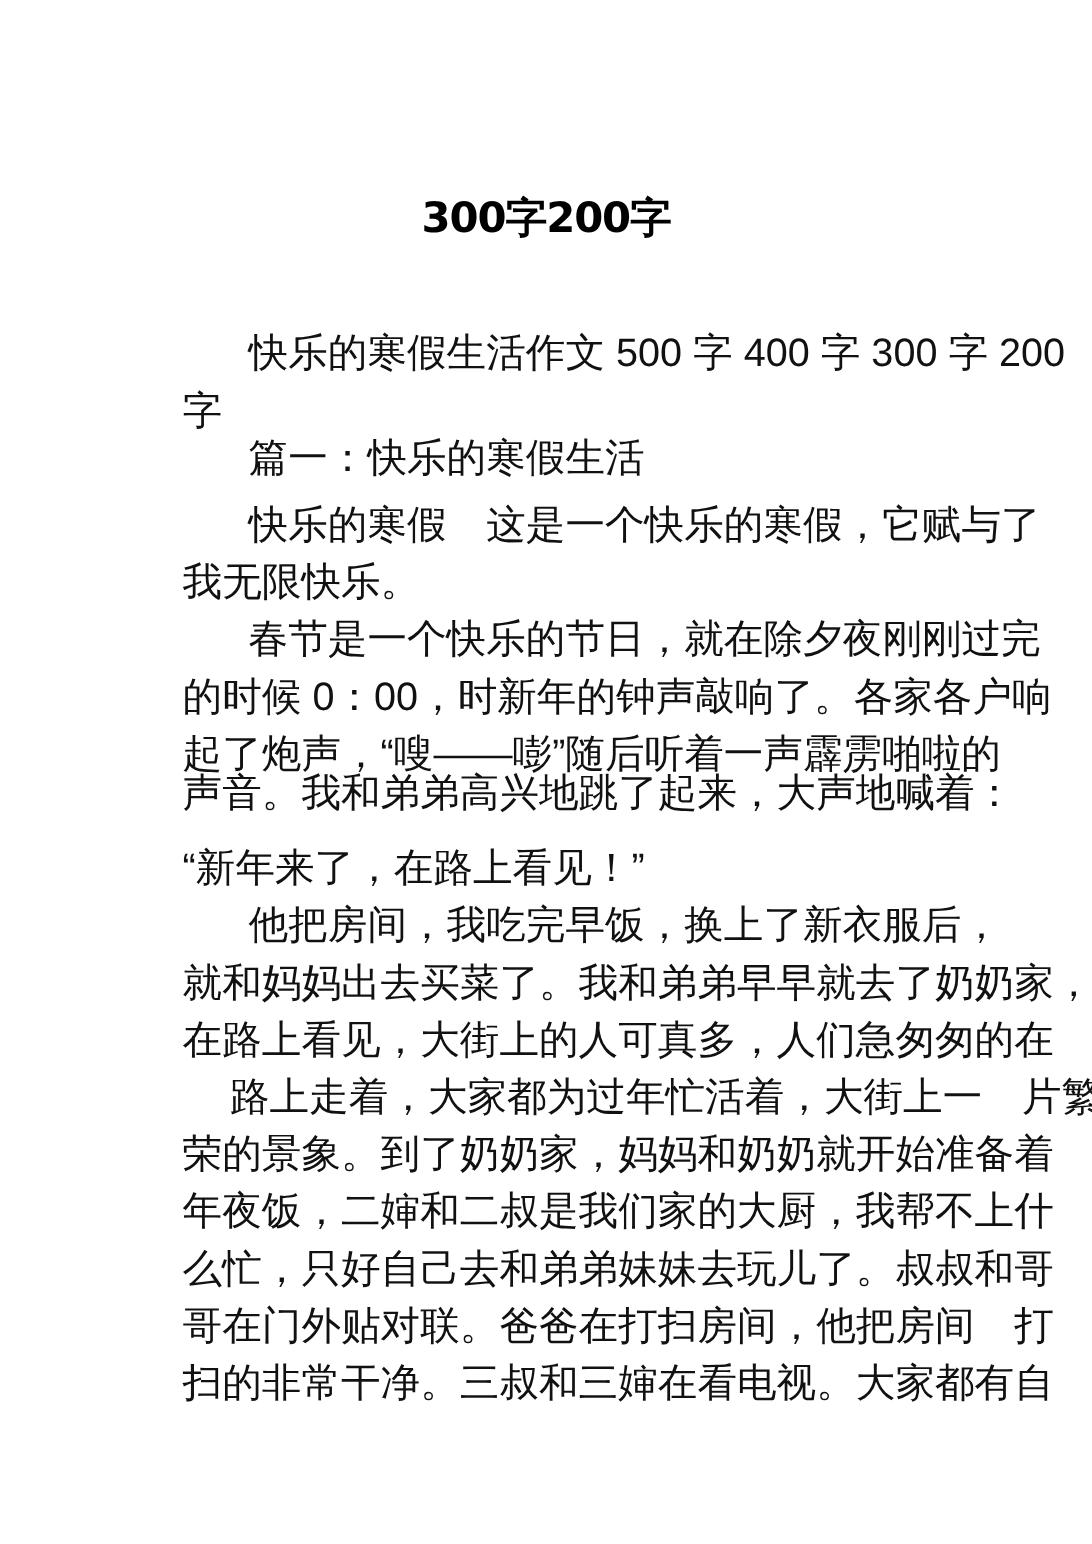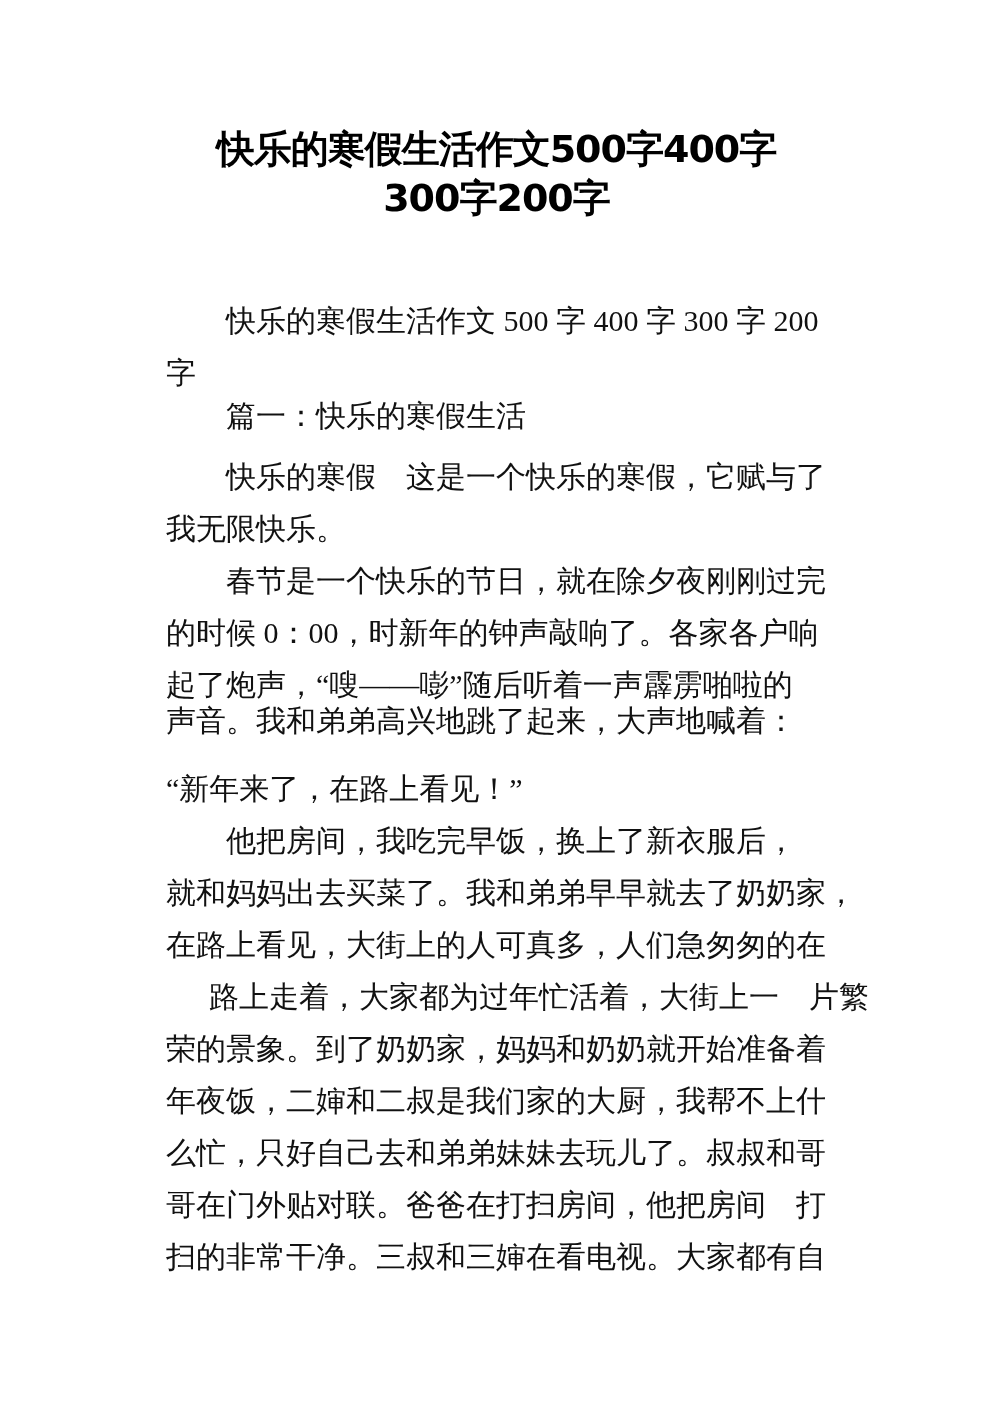--- a/index.html
+++ b/index.html
@@ -31,34 +31,33 @@
       font-size: 38px;
       line-height: 50px;
       color: #000000;
       letter-spacing: -1px;
     }
     .title.l1 { top: 124px; }
     .title.l2 { top: 173px; }
     .line {
       position: absolute;
       left: 166px;
-      font-family: Liberation Serif, serif;
-      font-size: 30px;
+      font-family: Liberation Sans, sans-serif;
+      font-size: 36px;
       line-height: 40px;
       height: 40px;
       white-space: nowrap;
       color: #111111;
     }
     .line.indent { left: 226px; }
   </style>
 </head>
 <body>
 
 <div class="page">
-  <div class="title l1">快乐的寒假生活作文500字400字</div>
   <div class="title l2">300字200字</div>
 
   <div id="body-lines">
       <div class="line indent" style="top: 301px;">快乐的寒假生活作文 500 字 400 字 300 字 200</div>
       <div class="line" style="top: 353px;">字</div>
       <div class="line indent" style="top: 396px; text-align: center;">篇一：快乐的寒假生活</div>
       <div class="line indent" style="top: 457px;">快乐的寒假　这是一个快乐的寒假，它赋与了</div>
       <div class="line" style="top: 509px;">我无限快乐。</div>
       <div class="line indent" style="top: 561px;">春节是一个快乐的节日，就在除夕夜刚刚过完</div>
       <div class="line" style="top: 613px;">的时候 0：00，时新年的钟声敲响了。各家各户响</div>

